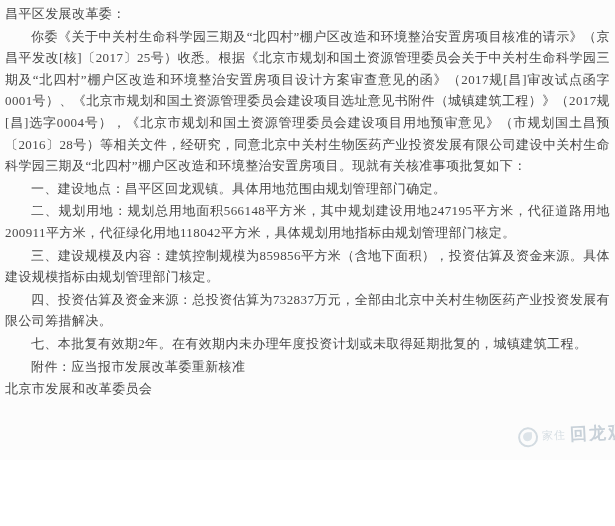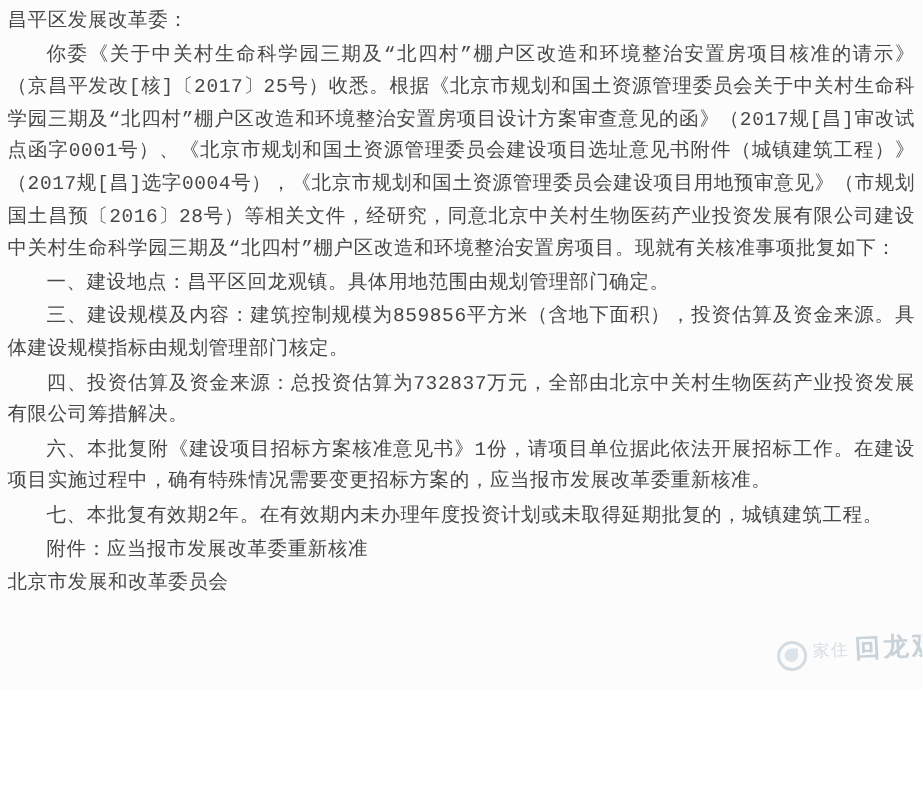--- a/index.html
+++ b/index.html
@@ -7,21 +7,21 @@
     padding: 0;
     background: #ffffff;
   }
   .page {
     position: relative;
     width: 615px;
     height: 460px;
     box-sizing: border-box;
     background: #fcfcfc;
     overflow: hidden;
-    font-family: Liberation Mono, monospace;
+    font-family: Liberation Serif, serif;
     color: #474747;
     font-size: 13px;
     line-height: 21.6px;
     padding: 3px 5px 0 5px;
   }
   .doc p {
     margin: 0 0 1px 0;
     text-align: justify;
     letter-spacing: 0.4px;
   }
@@ -79,23 +79,23 @@
   }
 </style>
 </head>
 <body>
 
 <div class="page">
   <div class="doc">
     <p class="addressee">昌平区发展改革委：</p>
     <p class="indent">你委《关于中关村生命科学园三期及“北四村”棚户区改造和环境整治安置房项目核准的请示》（京昌平发改[核]〔2017〕25号）收悉。根据《北京市规划和国土资源管理委员会关于中关村生命科学园三期及“北四村”棚户区改造和环境整治安置房项目设计方案审查意见的函》（2017规[昌]审改试点函字0001号）、《北京市规划和国土资源管理委员会建设项目选址意见书附件（城镇建筑工程）》（2017规[昌]选字0004号），《北京市规划和国土资源管理委员会建设项目用地预审意见》（市规划国土昌预〔2016〕28号）等相关文件，经研究，同意北京中关村生物医药产业投资发展有限公司建设中关村生命科学园三期及“北四村”棚户区改造和环境整治安置房项目。现就有关核准事项批复如下：</p>
     <p class="indent">一、建设地点：昌平区回龙观镇。具体用地范围由规划管理部门确定。</p>
+    <p class="indent">二、规划用地：规划总用地面积566148平方米，其中规划建设用地247195平方米，代征道路用地200911平方米，代征绿化用地118042平方米，具体规划用地指标由规划管理部门核定。</p>
     <p class="indent">三、建设规模及内容：建筑控制规模为859856平方米（含地下面积），投资估算及资金来源。具体建设规模指标由规划管理部门核定。</p>
     <p class="indent">四、投资估算及资金来源：总投资估算为732837万元，全部由北京中关村生物医药产业投资发展有限公司筹措解决。</p>
-    <p class="indent">六、本批复附《建设项目招标方案核准意见书》1份，请项目单位据此依法开展招标工作。在建设项目实施过程中，确有特殊情况需要变更招标方案的，应当报市发展改革委重新核准。</p>
     <p class="indent">七、本批复有效期2年。在有效期内未办理年度投资计划或未取得延期批复的，城镇建筑工程。</p>
     <p class="indent">附件：应当报市发展改革委重新核准</p>
     <p class="signature">北京市发展和改革委员会</p>
   </div>
 
   <div class="watermark">
     <span class="wm-logo"></span>
     <span class="wm-small">家住</span>
     <span class="wm-text">回龙观</span>
   </div>

